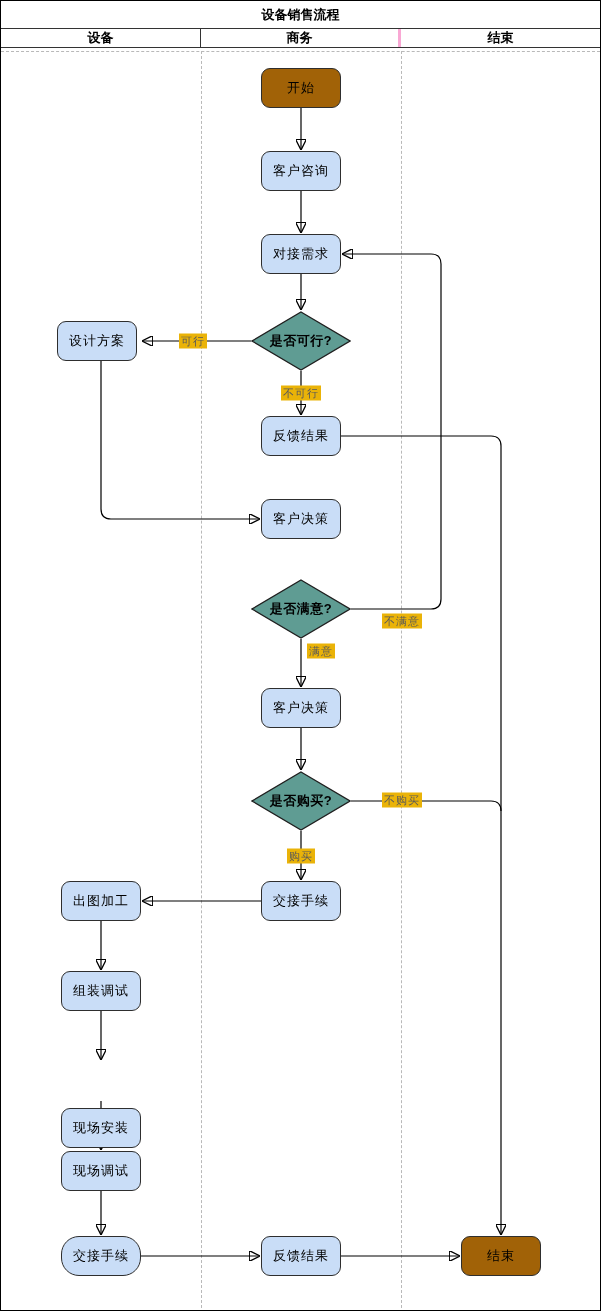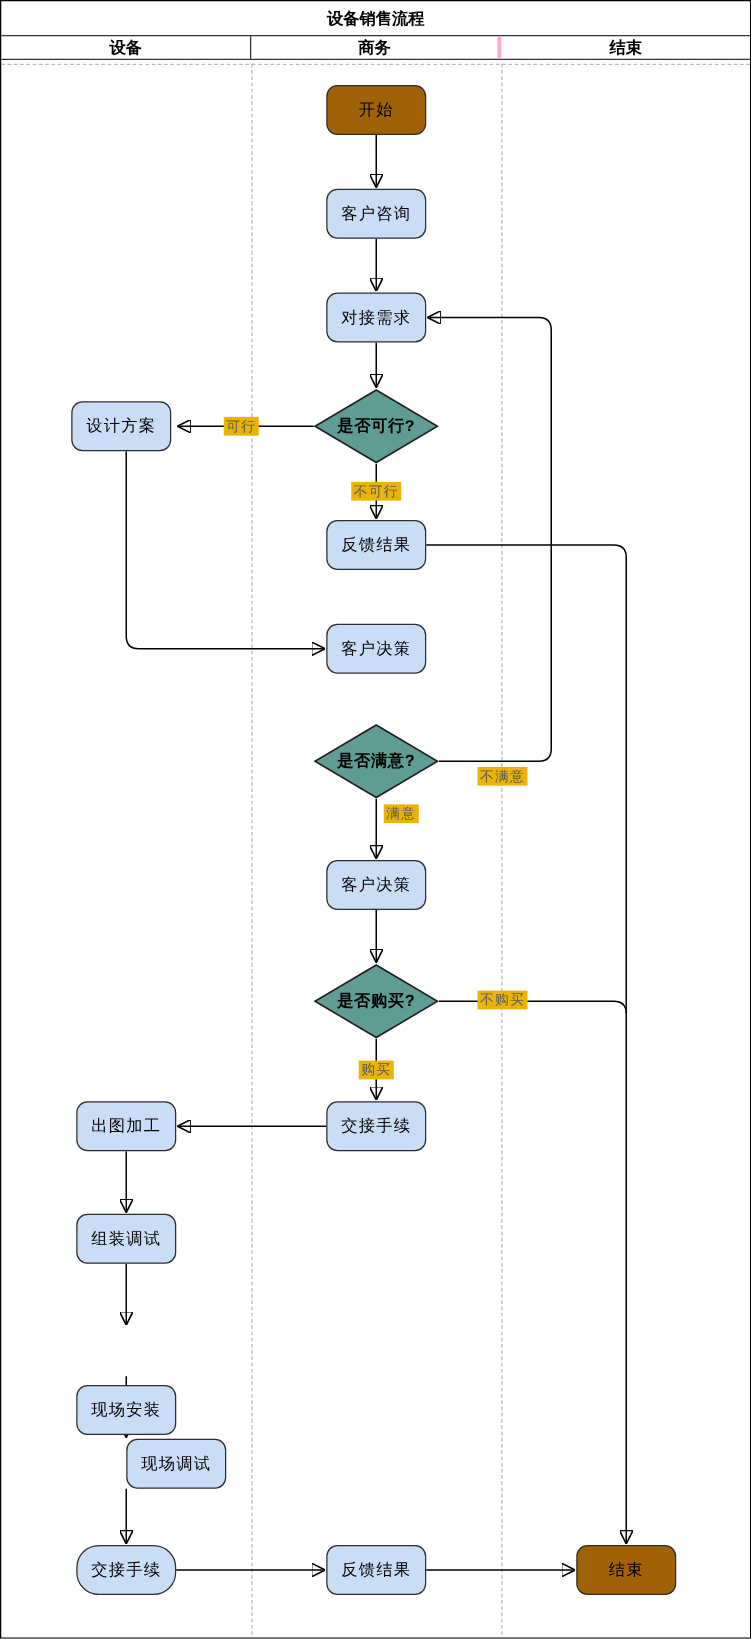--- a/index.html
+++ b/index.html
@@ -129,21 +129,21 @@
     <svg width="100" height="60" viewBox="0 0 100 60">
         <polygon points="50,1 99,30 50,59 1,30"></polygon>
       </svg>
     <span class="dlabel">是否购买?</span>
   </div>
 
   <div class="node" style="left:260px;top:880px;">交接手续</div>
   <div class="node" style="left:60px;top:880px;">出图加工</div>
   <div class="node" style="left:60px;top:970px;">组装调试</div>
   <div class="node" style="left:60px;top:1060px;margin-top:47px;">现场安装</div>
-  <div class="node" style="left:60px;top:1150px;margin-left:40px;">现场调试</div>
+  <div class="node" style="left:60px;top:1150px;">现场调试</div>
   <div class="node" style="left:60px;top:1235px;border-radius:18px;">交接手续</div>
   <div class="node" style="left:260px;top:1235px;">反馈结果</div>
   <div class="node terminal" style="left:460px;top:1235px;">结束</div>
 
   <div class="edge-label" style="left:192px;top:340px;">可行</div>
   <div class="edge-label" style="left:300px;top:392px;">不可行</div>
   <div class="edge-label" style="left:401px;top:620px;">不满意</div>
   <div class="edge-label" style="left:300px;top:650px;margin-left:20px;">满意</div>
   <div class="edge-label" style="left:401px;top:799px;">不购买</div>
   <div class="edge-label" style="left:300px;top:855px;">购买</div>

